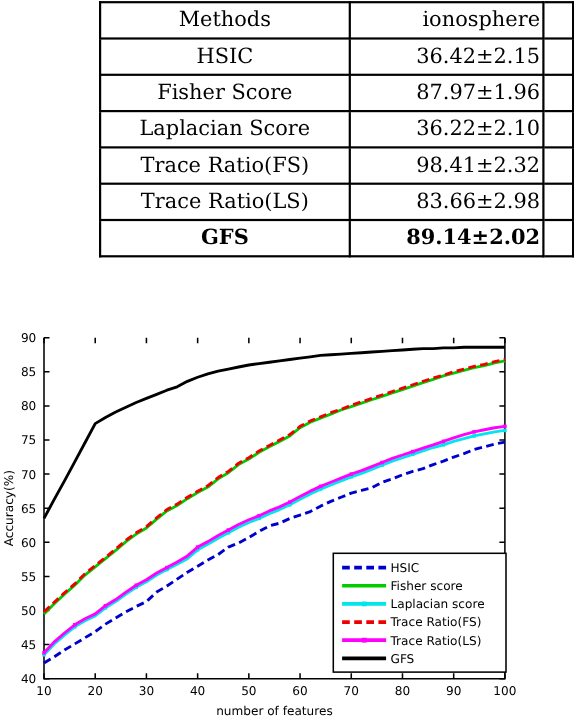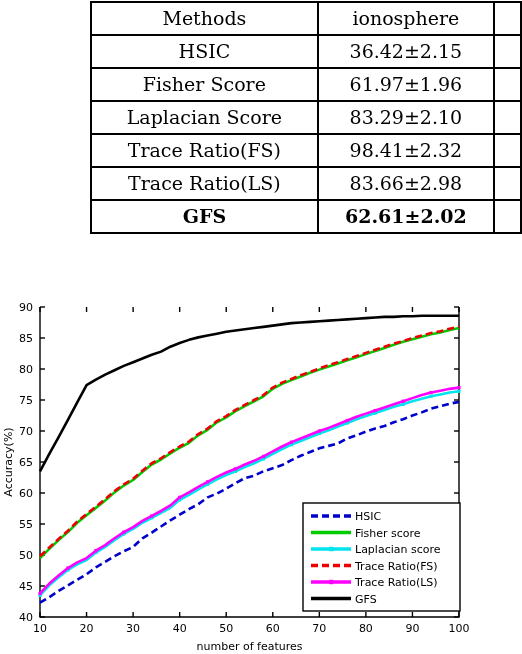--- a/index.html
+++ b/index.html
@@ -17,21 +17,21 @@
   }
   #results-table td{
     border:2px solid #000;
     height:31px;line-height:31px;
     text-align:center;vertical-align:middle;
     font-size:19px;color:#000;
     padding:0 2px;white-space:nowrap;
     background:#fff;
   }
   #results-table td.col-method{width:230px;}
-  #results-table td.col-value{width:177px;}
+  #results-table td.col-value{width:177px;text-align:right;}
   #results-table td.col-extra{width:24px;}
   #results-table tr.row-gfs td{font-weight:bold;}
 
   
   #figure{position:absolute;left:0;top:288px;width:522px;height:366px;}
   #figure svg{display:block;}
 
   .ax-line{stroke:#000;stroke-width:1.4;fill:none;}
   .tick{stroke:#000;stroke-width:1.4;}
   .ticklabel{
@@ -59,41 +59,41 @@
       <td class="col-value">ionosphere</td>
       <td class="col-extra"></td>
     </tr>
     <tr>
       <td class="col-method">HSIC</td>
       <td class="col-value">36.42±2.15</td>
       <td class="col-extra"></td>
     </tr>
     <tr>
       <td class="col-method">Fisher Score</td>
-      <td class="col-value">61.97±1.96</td>
+      <td class="col-value">87.97±1.96</td>
       <td class="col-extra"></td>
     </tr>
     <tr>
       <td class="col-method">Laplacian Score</td>
-      <td class="col-value">83.29±2.10</td>
+      <td class="col-value">36.22±2.10</td>
       <td class="col-extra"></td>
     </tr>
     <tr>
       <td class="col-method">Trace Ratio(FS)</td>
       <td class="col-value">98.41±2.32</td>
       <td class="col-extra"></td>
     </tr>
     <tr>
       <td class="col-method">Trace Ratio(LS)</td>
       <td class="col-value">83.66±2.98</td>
       <td class="col-extra"></td>
     </tr>
     <tr class="row-gfs">
       <td class="col-method">GFS</td>
-      <td class="col-value">62.61±2.02</td>
+      <td class="col-value">89.14±2.02</td>
       <td class="col-extra"></td>
     </tr>
   </tbody>
 </table>
 
 <div id="figure">
   <svg width="522" height="366" viewBox="0 0 522 366">
     <g id="axes-group">
         <path class="ax-line" d="M40 19 L40 329 L459 329 L459 19"></path>
         <line class="tick" x1="40" y1="329" x2="45" y2="329"></line>

